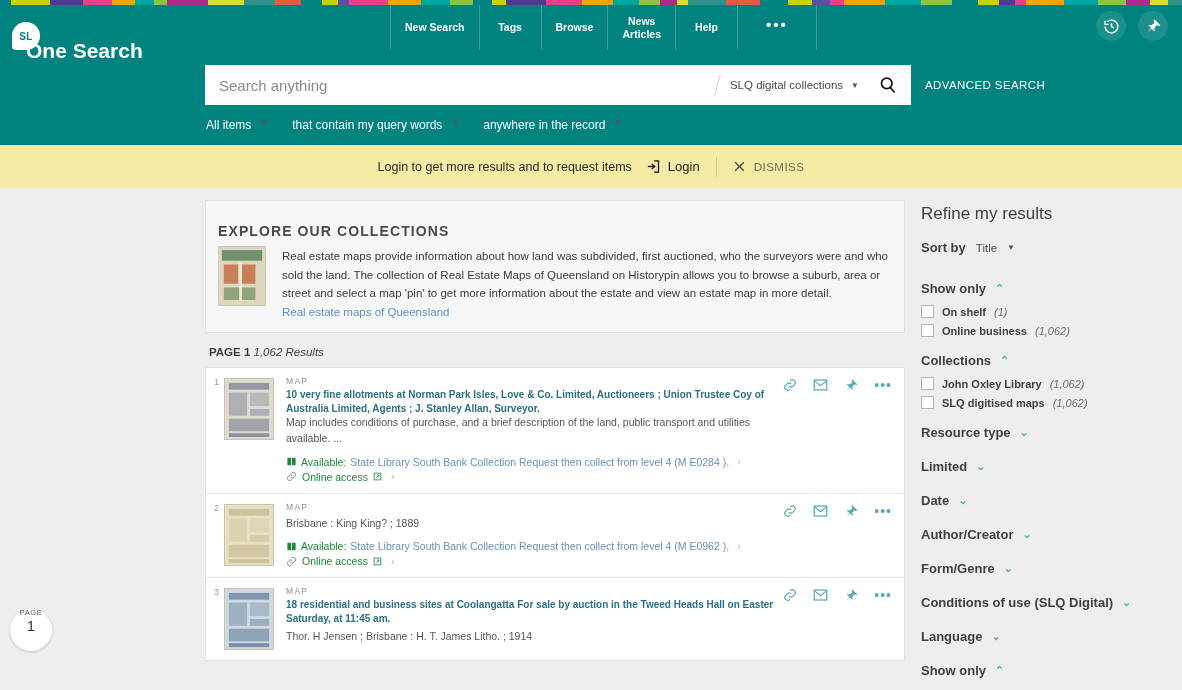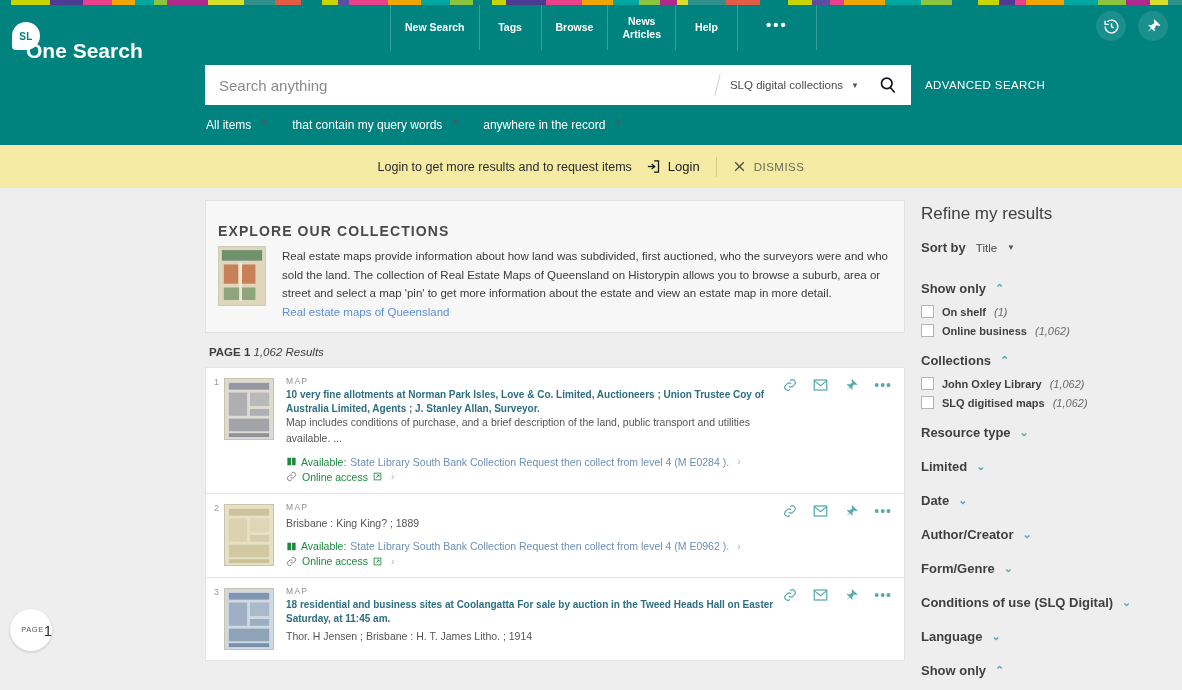--- a/index.html
+++ b/index.html
@@ -131,21 +131,21 @@
   
   .page { display: flex; height: 507px; }
   .leftrail { width: 205px; flex: none; position: relative; }
   .pagebadge {
     position: absolute; left: 10px; bottom: 16px;
     width: 42px;
   }
   .pagebadge .circ {
     width: 42px; height: 42px; border-radius: 50%;
     background: #fff; box-shadow: 0 1px 3px rgba(0,0,0,.18);
-    display: flex; flex-direction: row; align-items: center; justify-content: flex-end;
+    display: flex; flex-direction: column; align-items: center; justify-content: flex-start;
     line-height: 1;
   }
   .pagebadge .lbl { font-size: 7.5px; color: #555; letter-spacing: .5px; }
   .pagebadge .num { font-size: 15px; color: #333; margin-top: 1px; }
   .pagebadge .nxt {
     width: 34px; height: 34px; border-radius: 50%; background: #fff;
     box-shadow: 0 1px 3px rgba(0,0,0,.12);
     margin: -6px auto 0; display: flex; align-items: center; justify-content: center;
     font-size: 12px; color: #444; cursor: pointer;
     position: relative; z-index: -1; padding-top: 6px;

